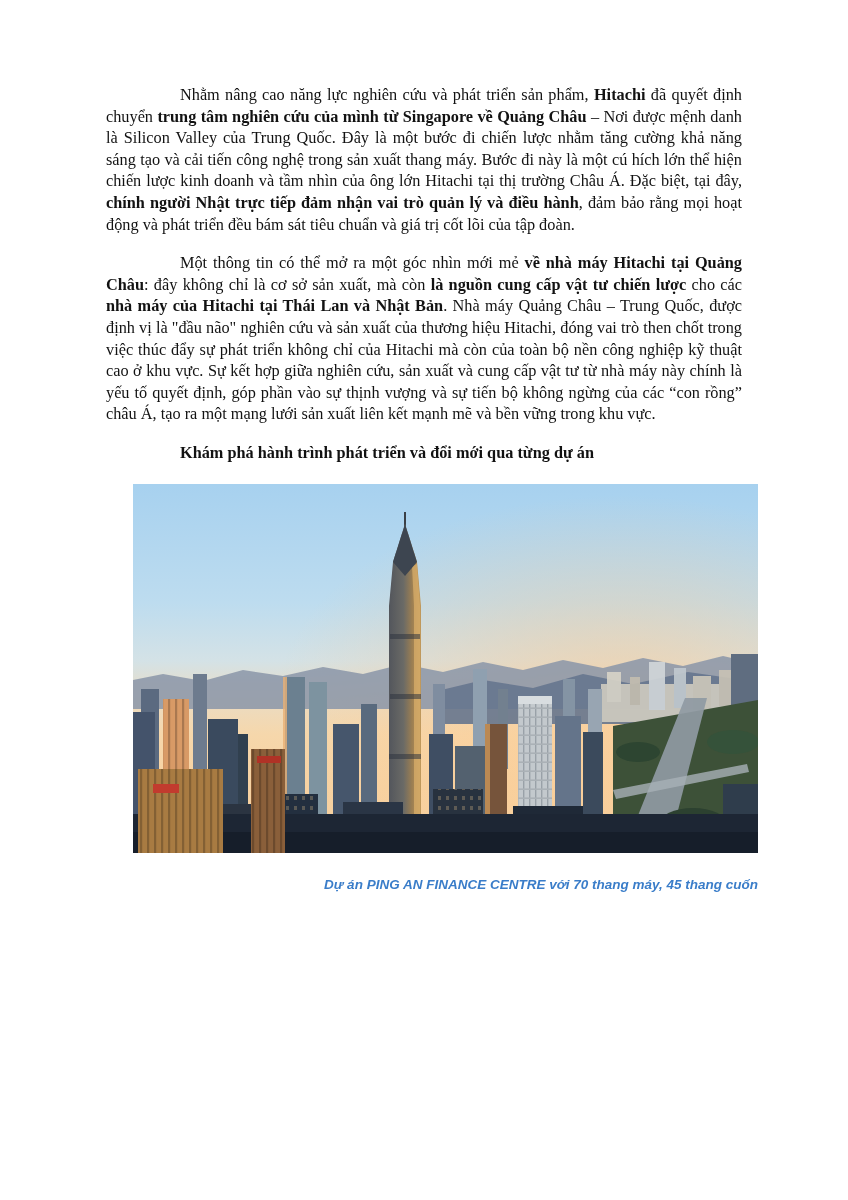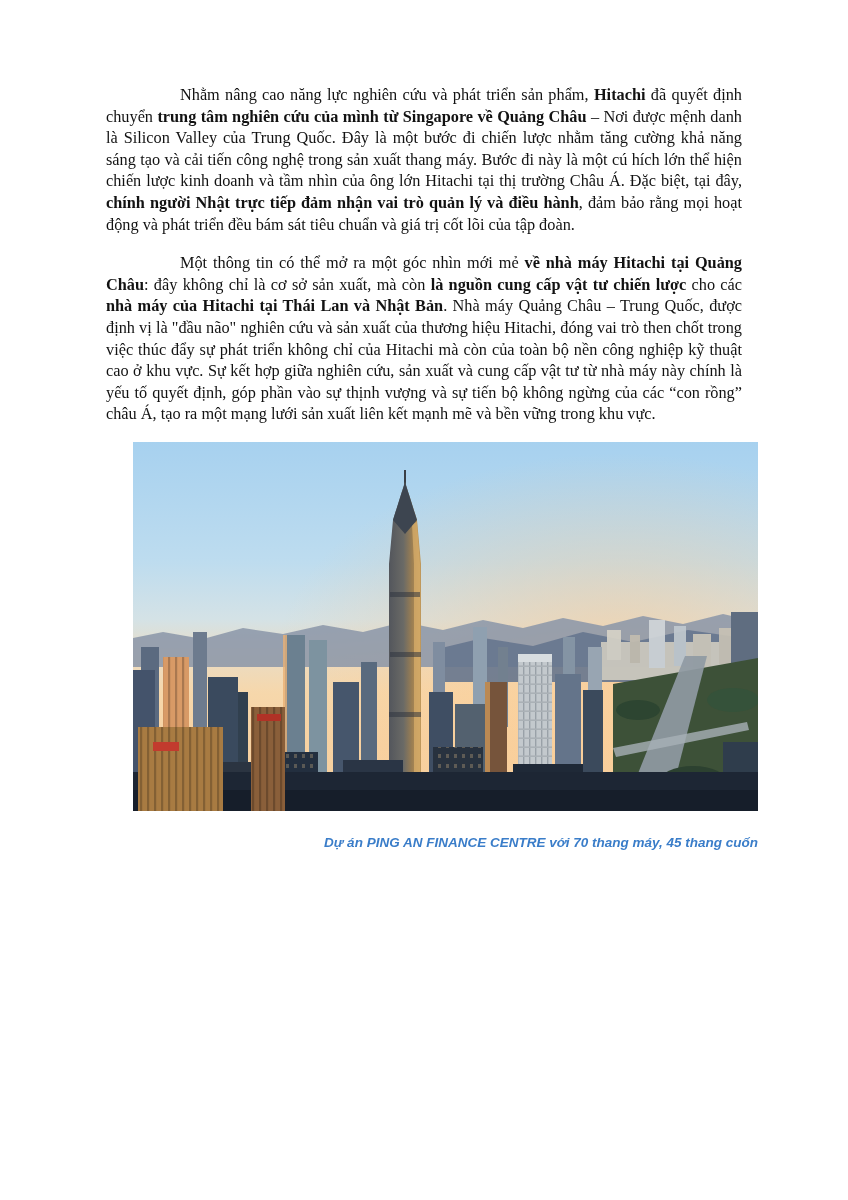--- a/index.html
+++ b/index.html
@@ -43,20 +43,21 @@
 </style>
 </head>
 <body>
 
 <div class="page">
   <div class="doc">
 
     <div>
         <p class="body"><span>Nhằm nâng cao năng lực nghiên cứu và phát triển sản phẩm, </span><b>Hitachi</b><span> đã quyết định chuyển </span><b>trung tâm nghiên cứu của mình từ Singapore về Quảng Châu</b><span> – Nơi được mệnh danh là Silicon Valley của Trung Quốc. Đây là một bước đi chiến lược nhằm tăng cường khả năng sáng tạo và cải tiến công nghệ trong sản xuất thang máy. Bước đi này là một cú hích lớn thể hiện chiến lược kinh doanh và tầm nhìn của ông lớn Hitachi tại thị trường Châu Á. Đặc biệt, tại đây, </span><b>chính người Nhật trực tiếp đảm nhận vai trò quản lý và điều hành</b><span>, đảm bảo rằng mọi hoạt động và phát triển đều bám sát tiêu chuẩn và giá trị cốt lõi của tập đoàn.</span></p>
         <p class="body"><span>Một thông tin có thể mở ra một góc nhìn mới mẻ </span><b>về nhà máy Hitachi tại Quảng Châu</b><span>: đây không chỉ là cơ sở sản xuất, mà còn </span><b>là nguồn cung cấp vật tư chiến lược</b><span> cho các </span><b>nhà máy của Hitachi tại Thái Lan và Nhật Bản</b><span>. Nhà máy Quảng Châu – Trung Quốc, được định vị là "đầu não" nghiên cứu và sản xuất của thương hiệu Hitachi, đóng vai trò then chốt trong việc thúc đẩy sự phát triển không chỉ của Hitachi mà còn của toàn bộ nền công nghiệp kỹ thuật cao ở khu vực. Sự kết hợp giữa nghiên cứu, sản xuất và cung cấp vật tư từ nhà máy này chính là yếu tố quyết định, góp phần vào sự thịnh vượng và sự tiến bộ không ngừng của các “con rồng” châu Á, tạo ra một mạng lưới sản xuất liên kết mạnh mẽ và bền vững trong khu vực.</span></p>
+        <p class="heading"><b>Khám phá hành trình phát triển và đổi mới qua từng dự án</b></p>
       </div>
 
     <figure class="photo">
       <svg viewBox="0 0 625 369" preserveAspectRatio="none" aria-hidden="true">
         <defs>
           <linearGradient id="sky" x1="0" y1="0" x2="0" y2="1">
             <stop offset="0" stop-color="#a7d1ef"></stop>
             <stop offset="0.32" stop-color="#bddcef"></stop>
             <stop offset="0.48" stop-color="#d4e2e6"></stop>
             <stop offset="0.58" stop-color="#eadcc4"></stop>

